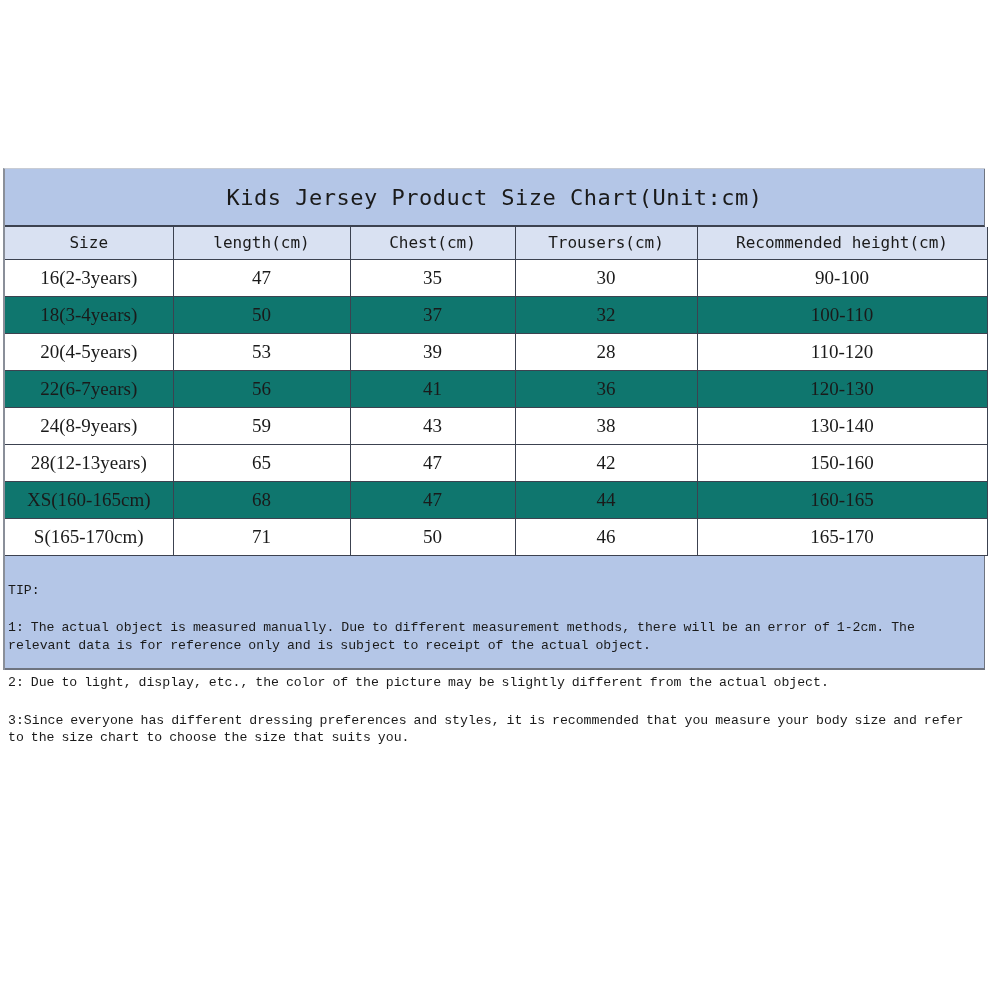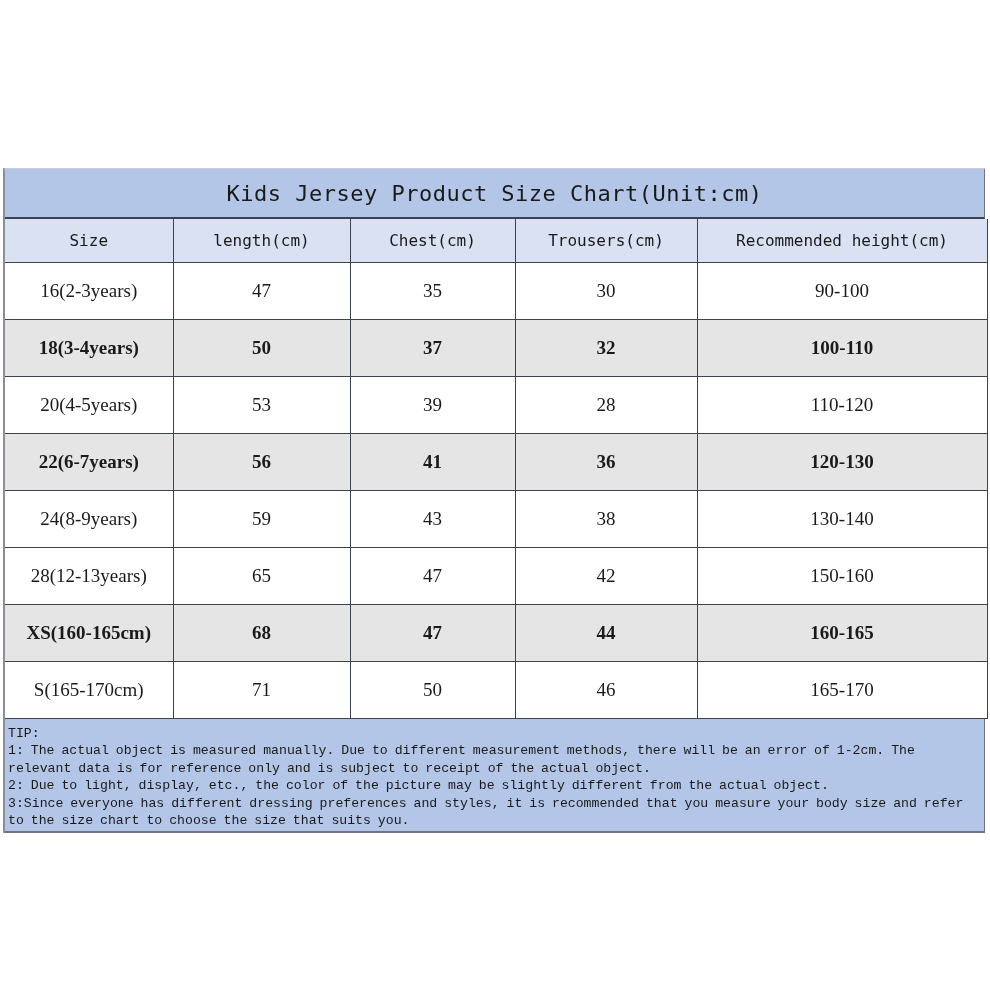--- a/index.html
+++ b/index.html
@@ -18,21 +18,21 @@
     .sheet {
       position: absolute;
       left: 3px;
       top: 168px;
       width: 982px;
       border-left: 2px solid #8a8f99;
       border-top: 1px solid #c8ccd4;
       box-sizing: border-box;
     }
     .title-band {
-      height: 50px;
+      height: 58px;
       background: #b4c6e7;
       display: flex;
       align-items: center;
       justify-content: center;
       border-bottom: 2px solid #3c4250;
       border-right: 1px solid #6e7480;
       box-sizing: border-box;
     }
     .title-text {
       font-family: "DejaVu Sans Mono", "Liberation Mono", monospace;
@@ -44,51 +44,51 @@
       border-collapse: collapse;
       width: 982px;
       table-layout: fixed;
     }
     table.size-table th,
     table.size-table td {
       border-right: 1px solid #3c4250;
       border-bottom: 1px solid #3c4250;
       text-align: center;
       padding: 0;
-      height: 57px;
+      height: 37px;
       box-sizing: border-box;
     }
     table.size-table th {
-      height: 43px;
+      height: 32px;
       background: #d9e1f2;
       font-family: "DejaVu Sans Mono", "Liberation Mono", monospace;
       font-weight: normal;
       font-size: 16px;
       color: #1a1a1a;
     }
     table.size-table td {
       font-family: "Liberation Serif", "DejaVu Serif", serif;
       font-size: 19px;
       color: #1a1a1a;
     }
     tr.row-white td { background: #ffffff; }
-    tr.row-blue td { background: #e5e5e5; font-weight: bold; }
+    tr.row-blue td { background: #0f766e; }
     .tip-box {
       background: #b4c6e7;
       border-right: 1px solid #6e7480;
       border-bottom: 2px solid #6e7480;
       padding: 6px 6px 4px 3px;
       box-sizing: border-box;
       height: 114px;
       font-family: "Liberation Mono", "DejaVu Sans Mono", monospace;
       font-size: 13.2px;
       line-height: 17.6px;
       color: #1a1a1a;
     }
-    .tip-line { white-space: pre-wrap; word-spacing: -1px; }
+    .tip-line { white-space: pre-wrap; word-spacing: -1px; margin-top: 20px; }
   </style>
 </head>
 <body>
 
 <div class="sheet">
   <div class="title-band">
     <span class="title-text">Kids Jersey Product Size Chart(Unit:cm)</span>
   </div>
 
   <table class="size-table">

